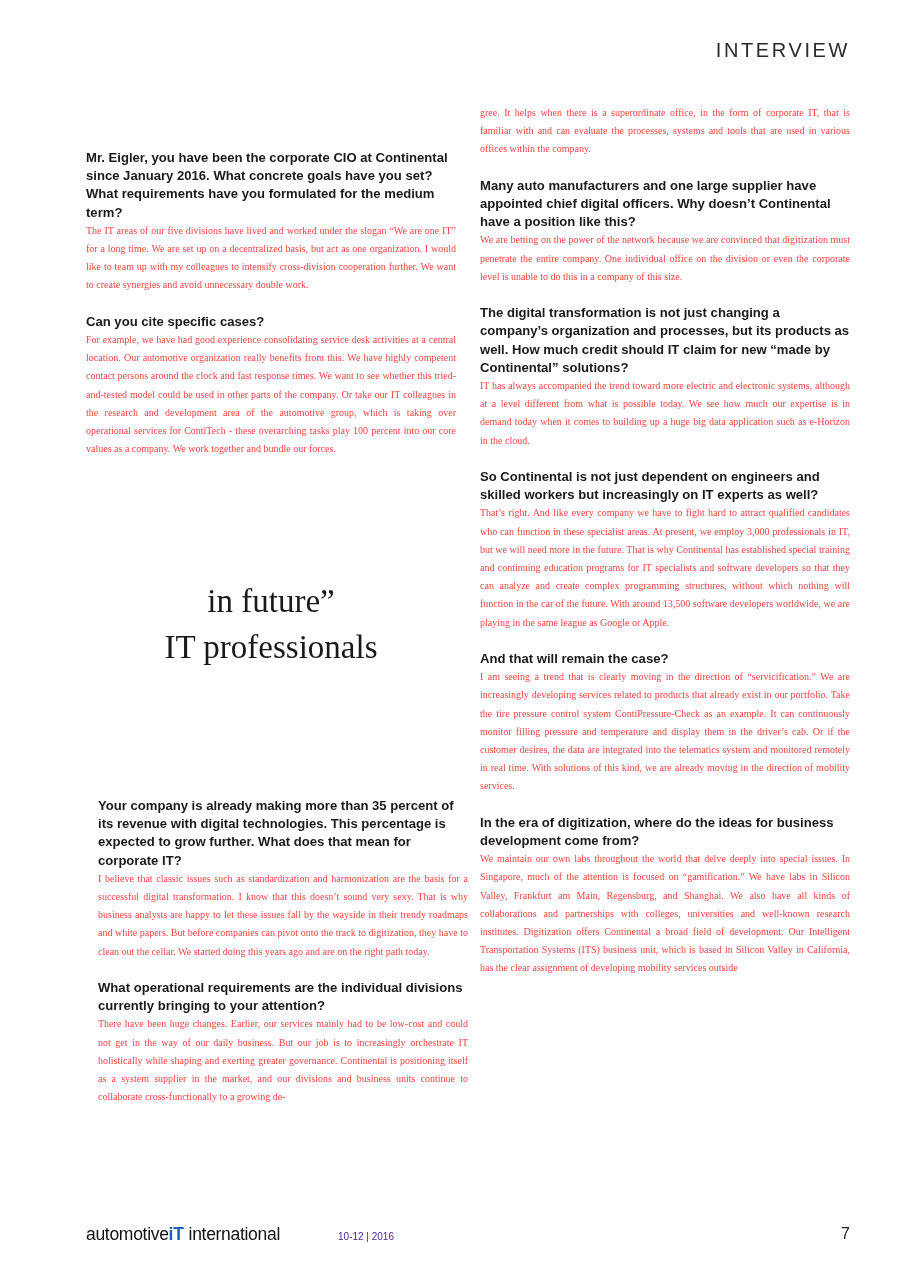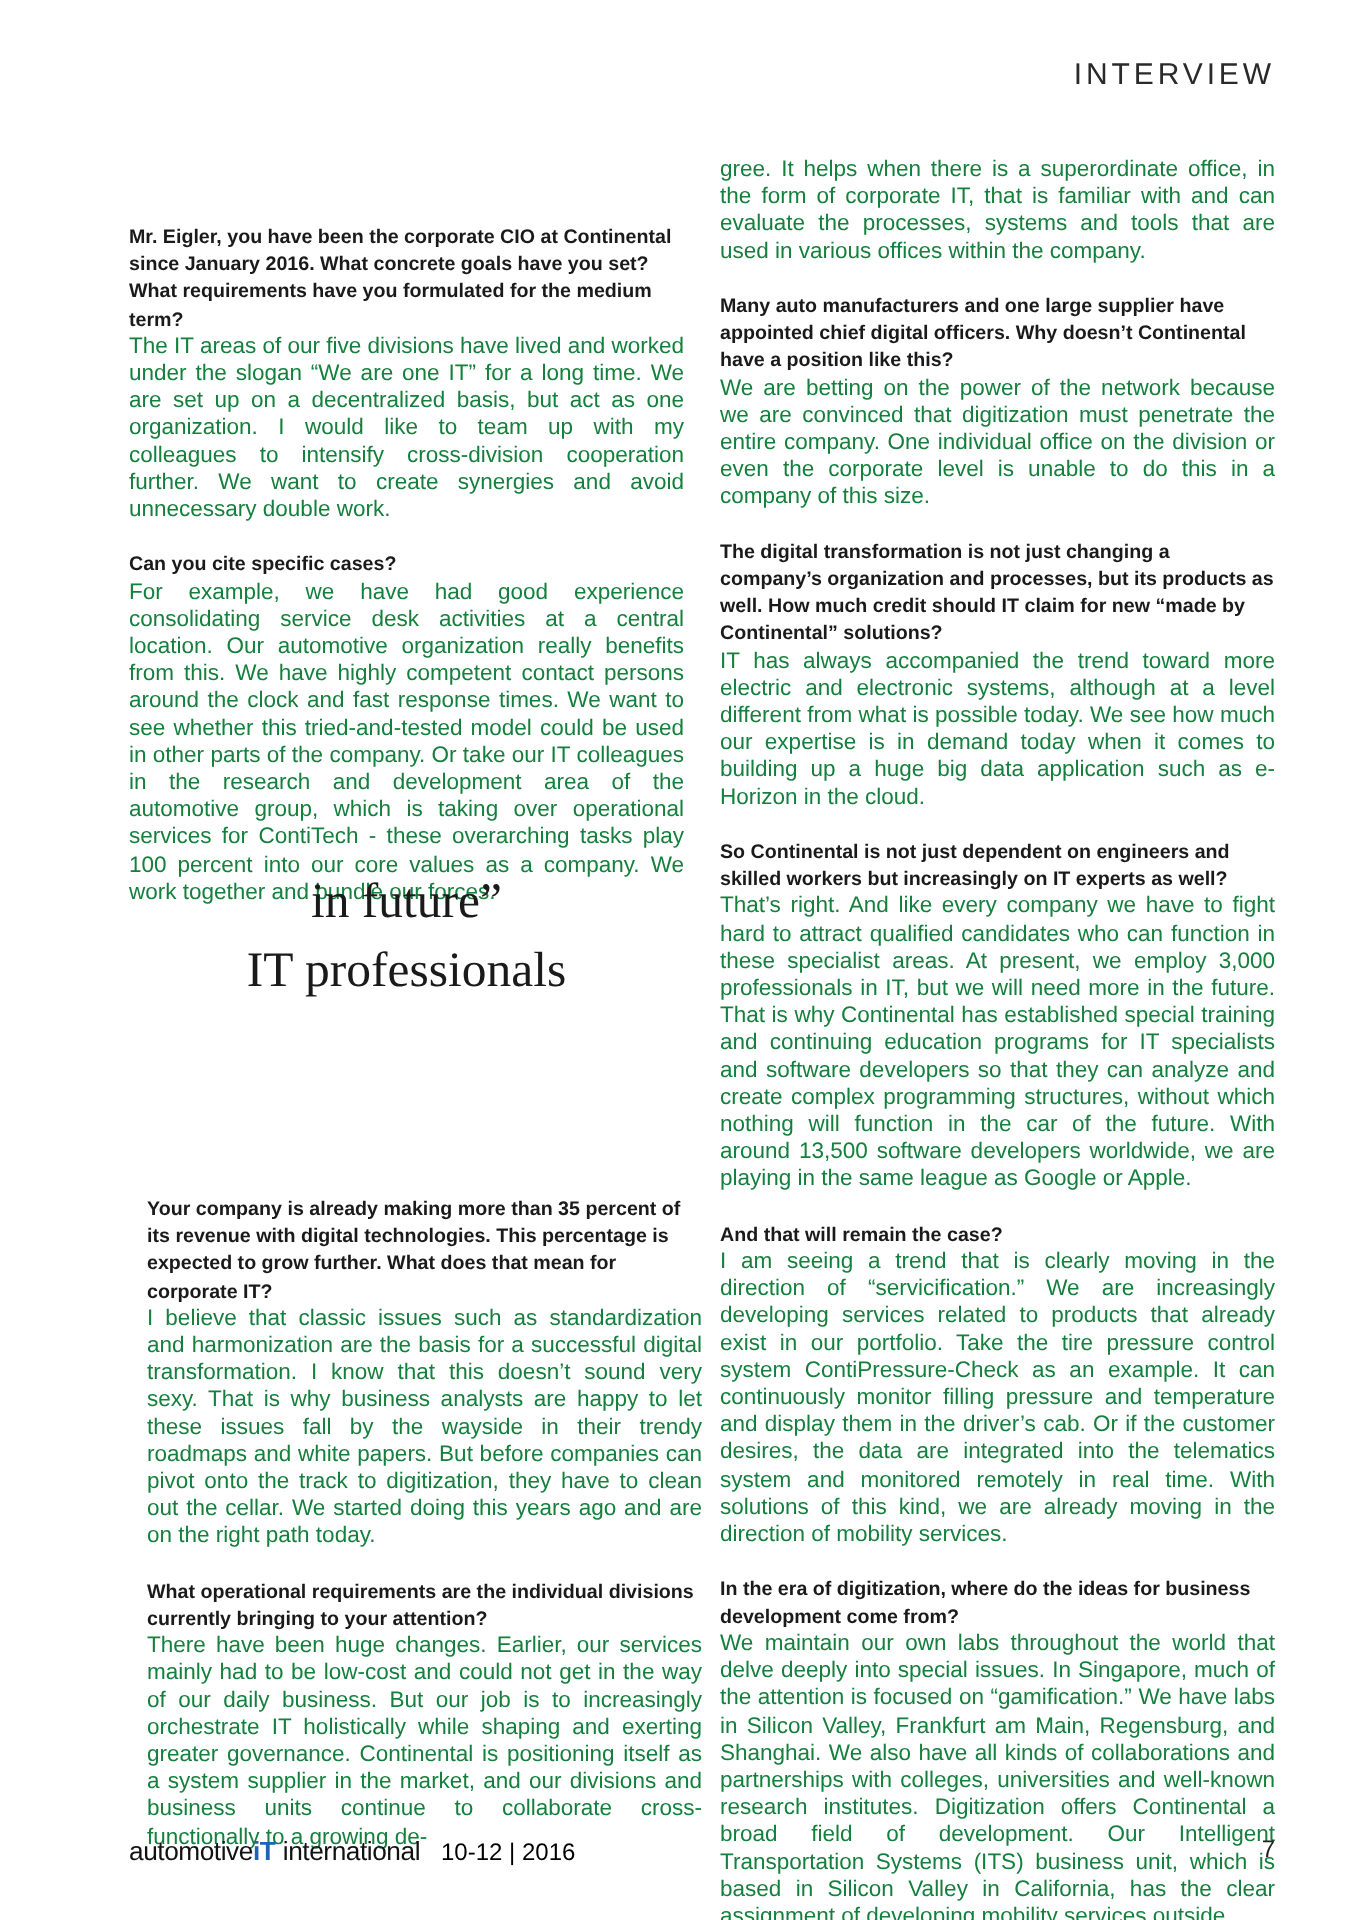--- a/index.html
+++ b/index.html
@@ -10,39 +10,40 @@
     color: #2a2a2a;
   }
   .col { position: absolute; top: 104px; width: 370px; }
   .col-left { left: 86px; margin-top: 45px; }
   .col-right { left: 480px; }
   .q {
     font-family: "Liberation Sans", sans-serif; font-weight: bold; font-size: 13.1px;
     line-height: 18.2px; margin: 0; color: #1a1a1a;
   }
   .a {
-    font-family: Liberation Sans, sans-serif; font-size: 15px; line-height: 18.2px;
-    margin: 0 0 18.2px 0; text-align: justify; color: #15803d;
+    font-family: Liberation Serif, serif; font-size: 10px; line-height: 18.2px;
+    margin: 0 0 18.2px 0; text-align: justify; color: #ef4444;
   }
   .a.no-gap { margin-bottom: 0; }
   .a.cont { margin-bottom: 18.2px; }
   .pullquote {
     position: absolute; left: 86px; width: 370px; top: 578px;
     font-family: "Liberation Serif", serif; font-size: 33px; line-height: 46px;
     text-align: center; color: #1a1a1a;
   }
   .pullquote span { display: block; }
   .col-left-lower { position: absolute; left: 98px; top: 797px; width: 370px; }
   .footer {
     position: absolute; left: 86px; top: 1224px; display: flex; align-items: baseline;
     font-family: "Liberation Sans", sans-serif;
+    gap: 44px;
   }
   .logo { font-size: 17.5px; color: #111; letter-spacing: -0.3px; }
   .logo .it { color: #1f63b6; font-weight: bold; margin-right: 5px; }
-  .issue { font-size: 16px; color: #000000; margin-left: 14px; }
+  .issue { font-size: 10px; color: #4c1d95; margin-left: 14px; }
   .page-num {
     position: absolute; right: 55px; top: 1225px;
     font-family: "Liberation Sans", sans-serif; font-size: 16px; color: #222;
   }
 </style>
 </head>
 <body>
 
 <div class="section-label">INTERVIEW</div>
 

